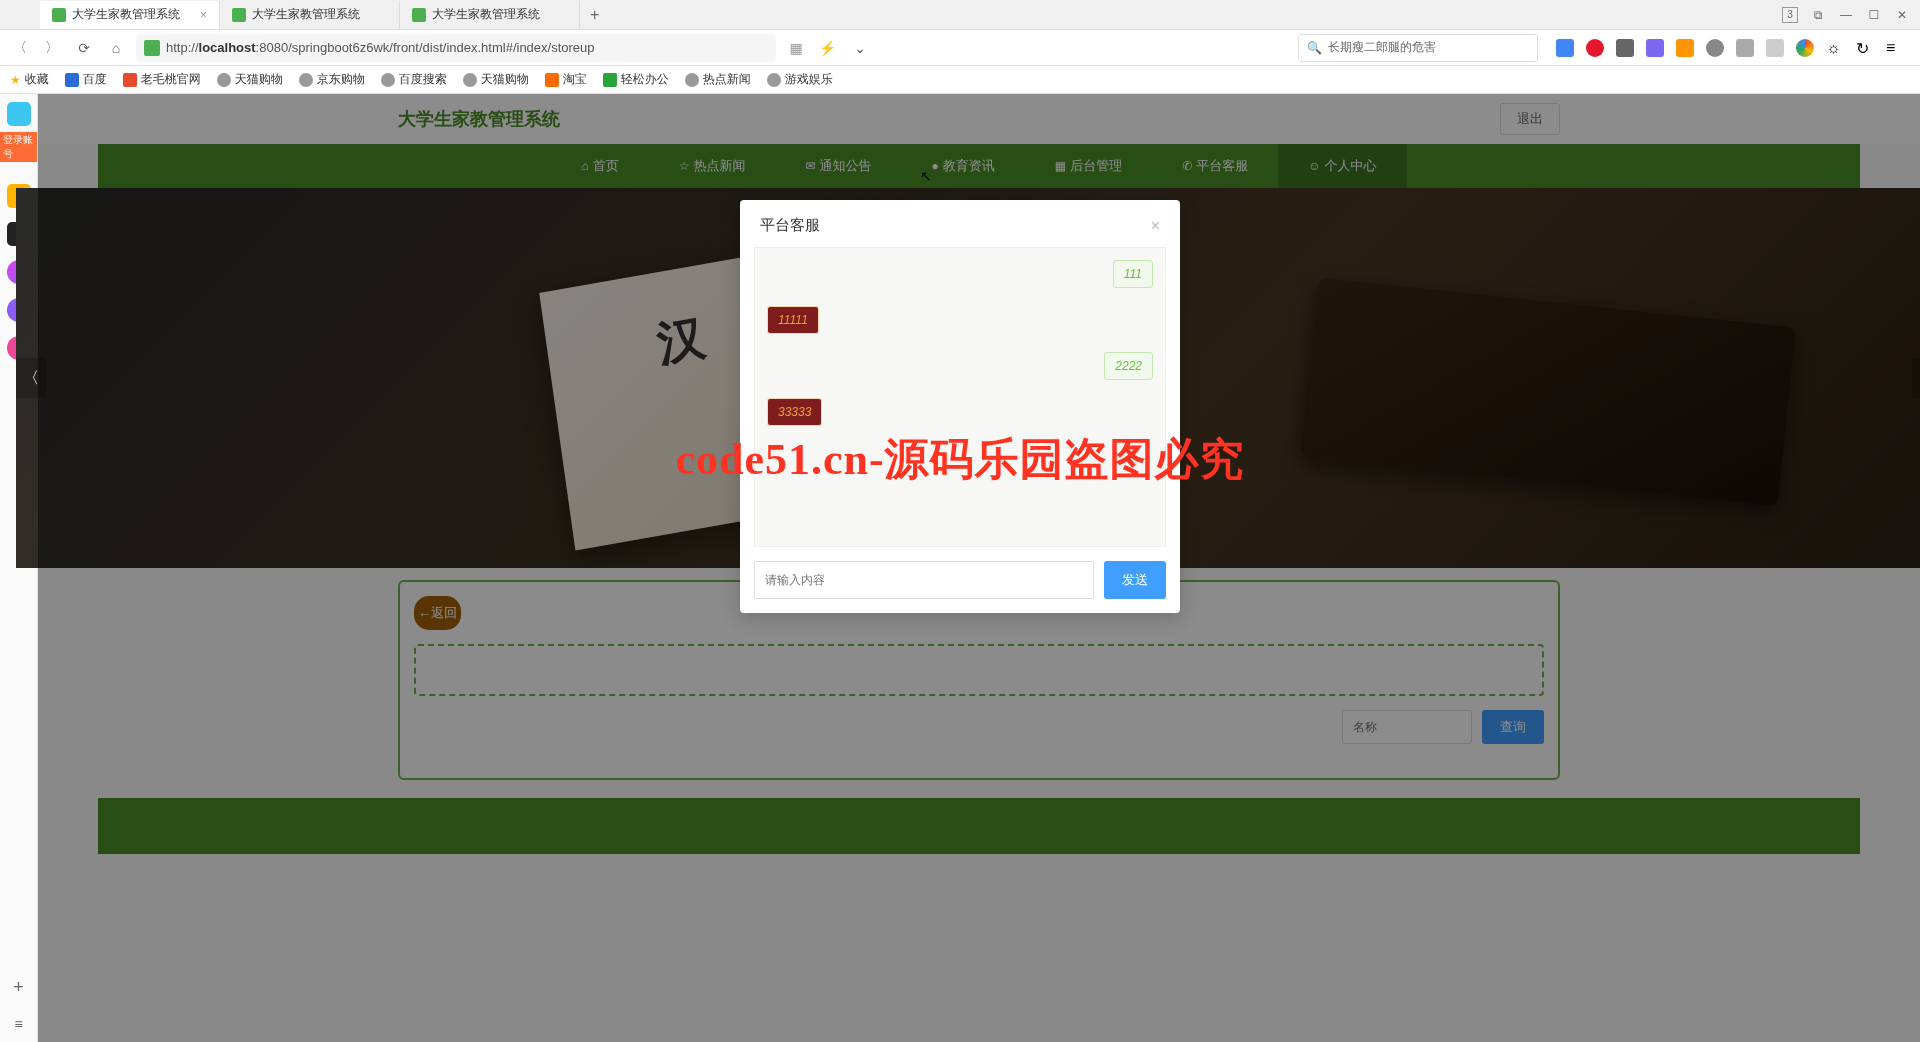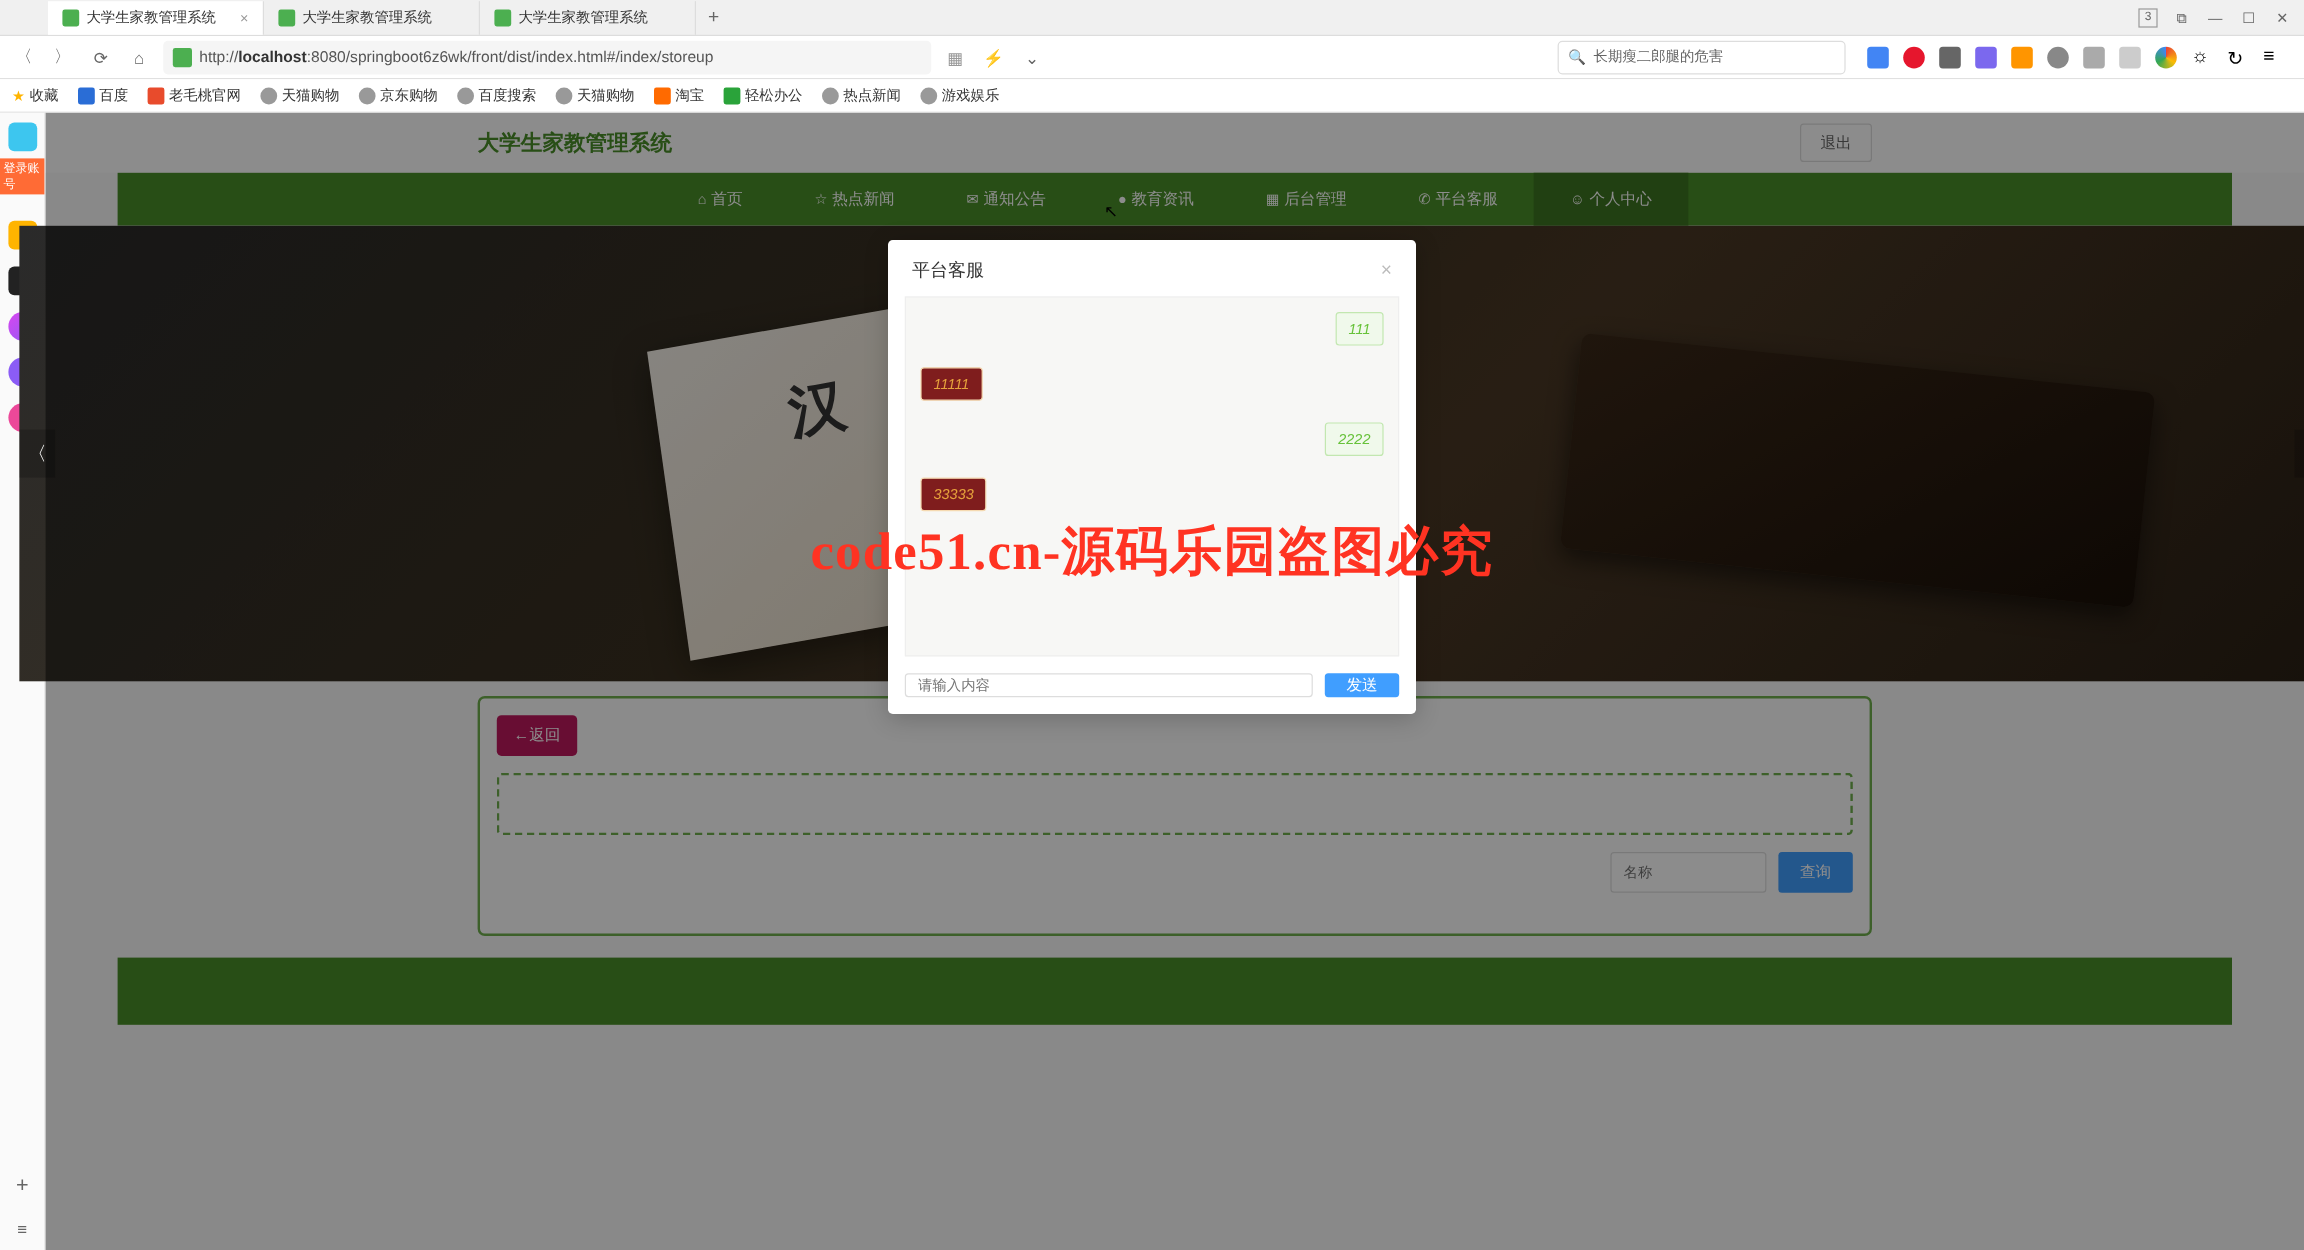--- a/index.html
+++ b/index.html
@@ -50,39 +50,39 @@
 .banner { height: 380px; margin: 0 -22px; position: relative; overflow: hidden; }
 .banner-img { position: absolute; inset: 0; background: linear-gradient(135deg, #2a2a2a 0%, #3a3020 40%, #4a3825 60%, #2a2015 100%); }
 .book-shape { position: absolute; left: 28%; top: 20%; width: 320px; height: 260px; background: linear-gradient(145deg, #f5f0e8, #e8dcc8); transform: rotate(-8deg) skewY(-2deg); box-shadow: 0 10px 30px rgba(0,0,0,0.4); }
 .book-text { position: absolute; left: 110px; top: 40px; font-size: 48px; font-weight: bold; color: #333; font-family: serif; }
 .glasses { position: absolute; right: 8%; top: 30%; width: 480px; height: 180px; background: linear-gradient(145deg, #3a2818, #1a1008); transform: rotate(6deg); border-radius: 8px; box-shadow: 0 8px 20px rgba(0,0,0,0.5); }
 .banner-arrow { position: absolute; top: 50%; transform: translateY(-50%); width: 30px; height: 40px; background: rgba(0,0,0,0.2); color: #fff; display: flex; align-items: center; justify-content: center; cursor: pointer; font-size: 16px; }
 .banner-arrow.left { left: 0; }
 .banner-arrow.right { right: 0; }
 
 .content-box { margin: 12px 360px 0; border: 2px solid #6fb04e; border-radius: 6px; padding: 14px; background: #fdfdfd; position: relative; min-height: 200px; }
-.back-btn { background: #be185d; color: #fff; border: none; padding: 8px 14px; font-size: 13px; border-radius: 4px; cursor: pointer; }
+.back-btn { background: #a16207; color: #fff; border: none; padding: 8px 4px; font-size: 13px; border-radius: 15px; cursor: pointer; }
 .dashed-box { margin-top: 14px; border: 2px dashed #6fb04e; border-radius: 4px; height: 52px; }
 .search-row { display: flex; justify-content: flex-end; gap: 10px; margin-top: 14px; }
 .search-input { width: 130px; height: 34px; border: 1px solid #ddd; border-radius: 3px; padding: 0 10px; font-size: 12px; }
 .query-btn { background: #409eff; color: #fff; border: none; padding: 0 18px; height: 34px; border-radius: 3px; font-size: 13px; cursor: pointer; }
 
 .footer-bar { margin: 18px 60px 0; height: 56px; background: #4a8f29; }
 
 
 .modal { position: absolute; left: 50%; top: 200px; transform: translateX(-50%); width: 440px; background: #fff; border-radius: 4px; z-index: 10; box-shadow: 0 4px 20px rgba(0,0,0,0.2); }
 .modal-head { padding: 16px 20px 12px; display: flex; align-items: center; }
 .modal-title { font-size: 15px; color: #333; }
 .modal-close { margin-left: auto; color: #bbb; cursor: pointer; font-size: 16px; }
 .chat-area { margin: 0 14px; background: #f7f7f5; border: 1px solid #eee; height: 300px; padding: 12px; overflow-y: auto; display: flex; flex-direction: column; gap: 18px; position: relative; }
 .msg { max-width: 70%; padding: 6px 10px; font-size: 12px; border: 1px solid; border-radius: 3px; font-style: italic; }
 .msg.right { align-self: flex-end; background: #f0f9eb; border-color: #c2e7b0; color: #67c23a; }
 .msg.left { align-self: flex-start; background: #7f1d1d; border-color: #f5dab1; color: #e6a23c; }
 .modal-foot { padding: 14px; display: flex; gap: 10px; }
-.chat-input { flex: 1; height: 20px; border: 1px solid #ddd; border-radius: 3px; padding: 0 10px; font-size: 12px; }
+.chat-input { flex: 1; height: 38px; border: 1px solid #ddd; border-radius: 3px; padding: 0 10px; font-size: 12px; }
 .send-btn { background: #409eff; color: #fff; border: none; padding: 0 18px; border-radius: 3px; font-size: 13px; cursor: pointer; }
 
 .watermark { position: absolute; left: 50%; top: 430px; transform: translateX(-50%); font-size: 44px; color: #ff3322; font-weight: bold; z-index: 20; font-family: "SimSun", serif; letter-spacing: 1px; pointer-events: none; }
 
 .cursor { position: absolute; left: 920px; top: 168px; z-index: 30; font-size: 14px; pointer-events: none; }
 </style>
 </head>
 <body>
 
 <div class="browser-tabs">

